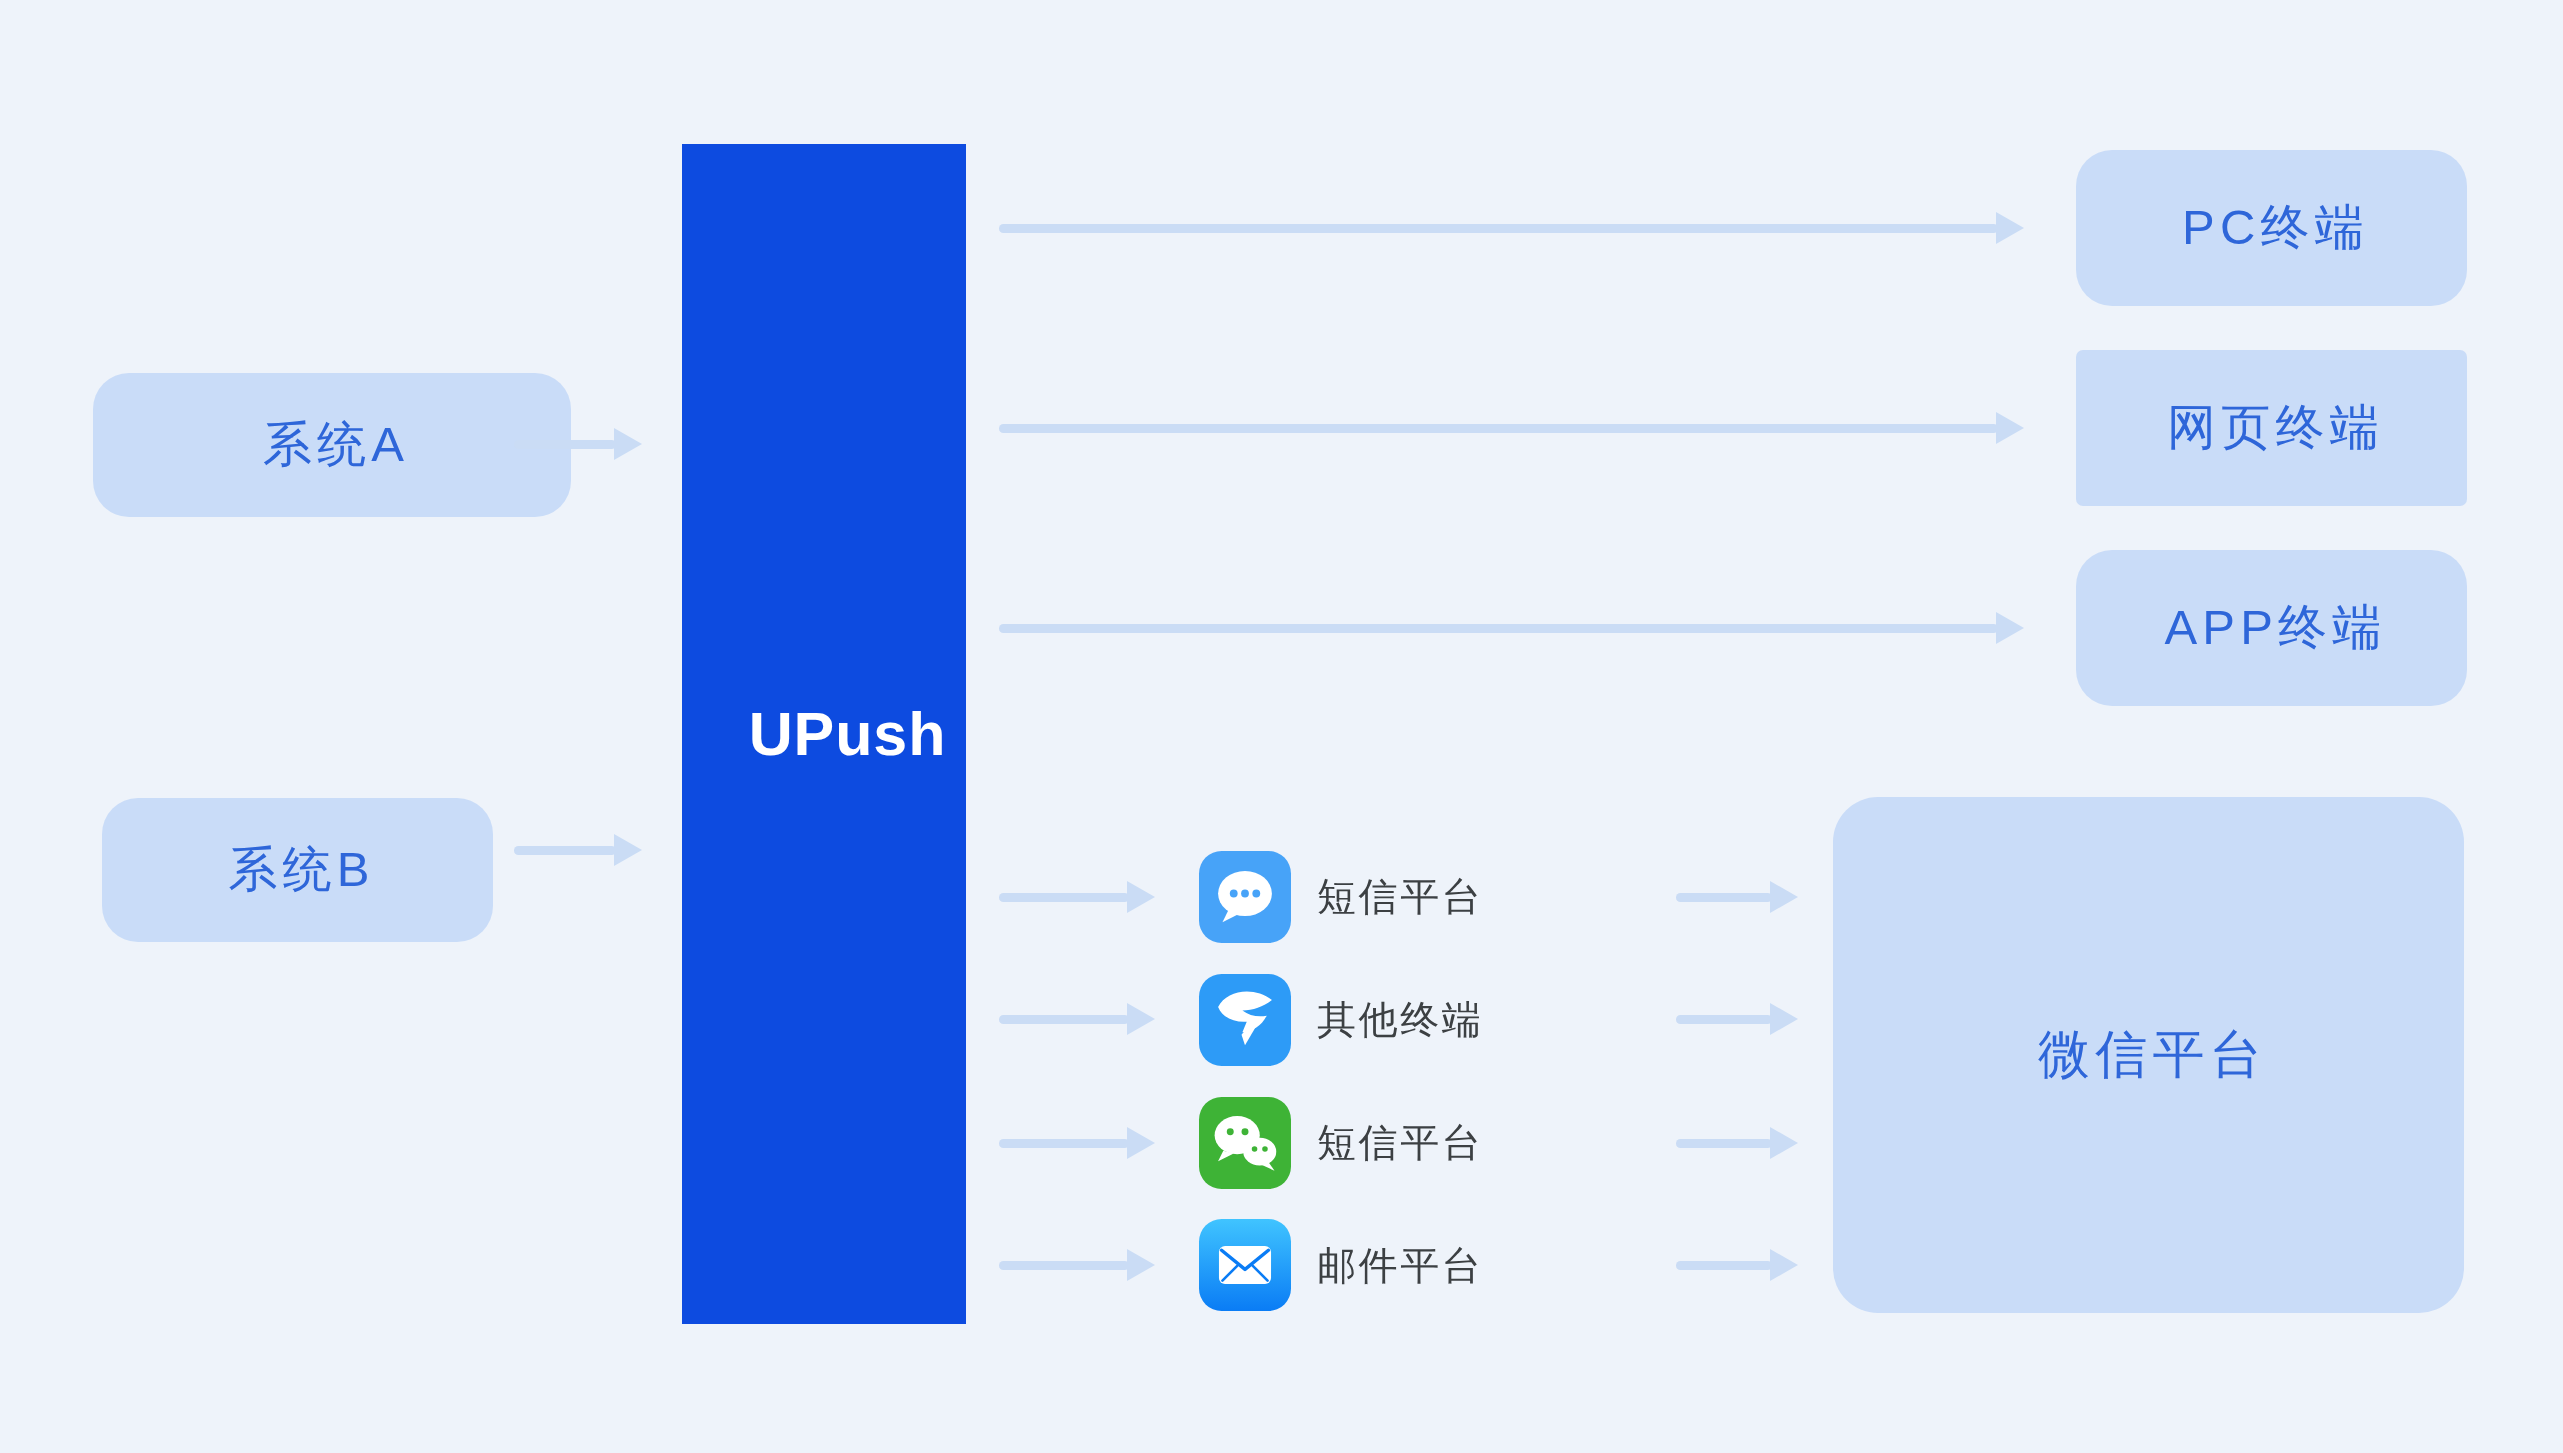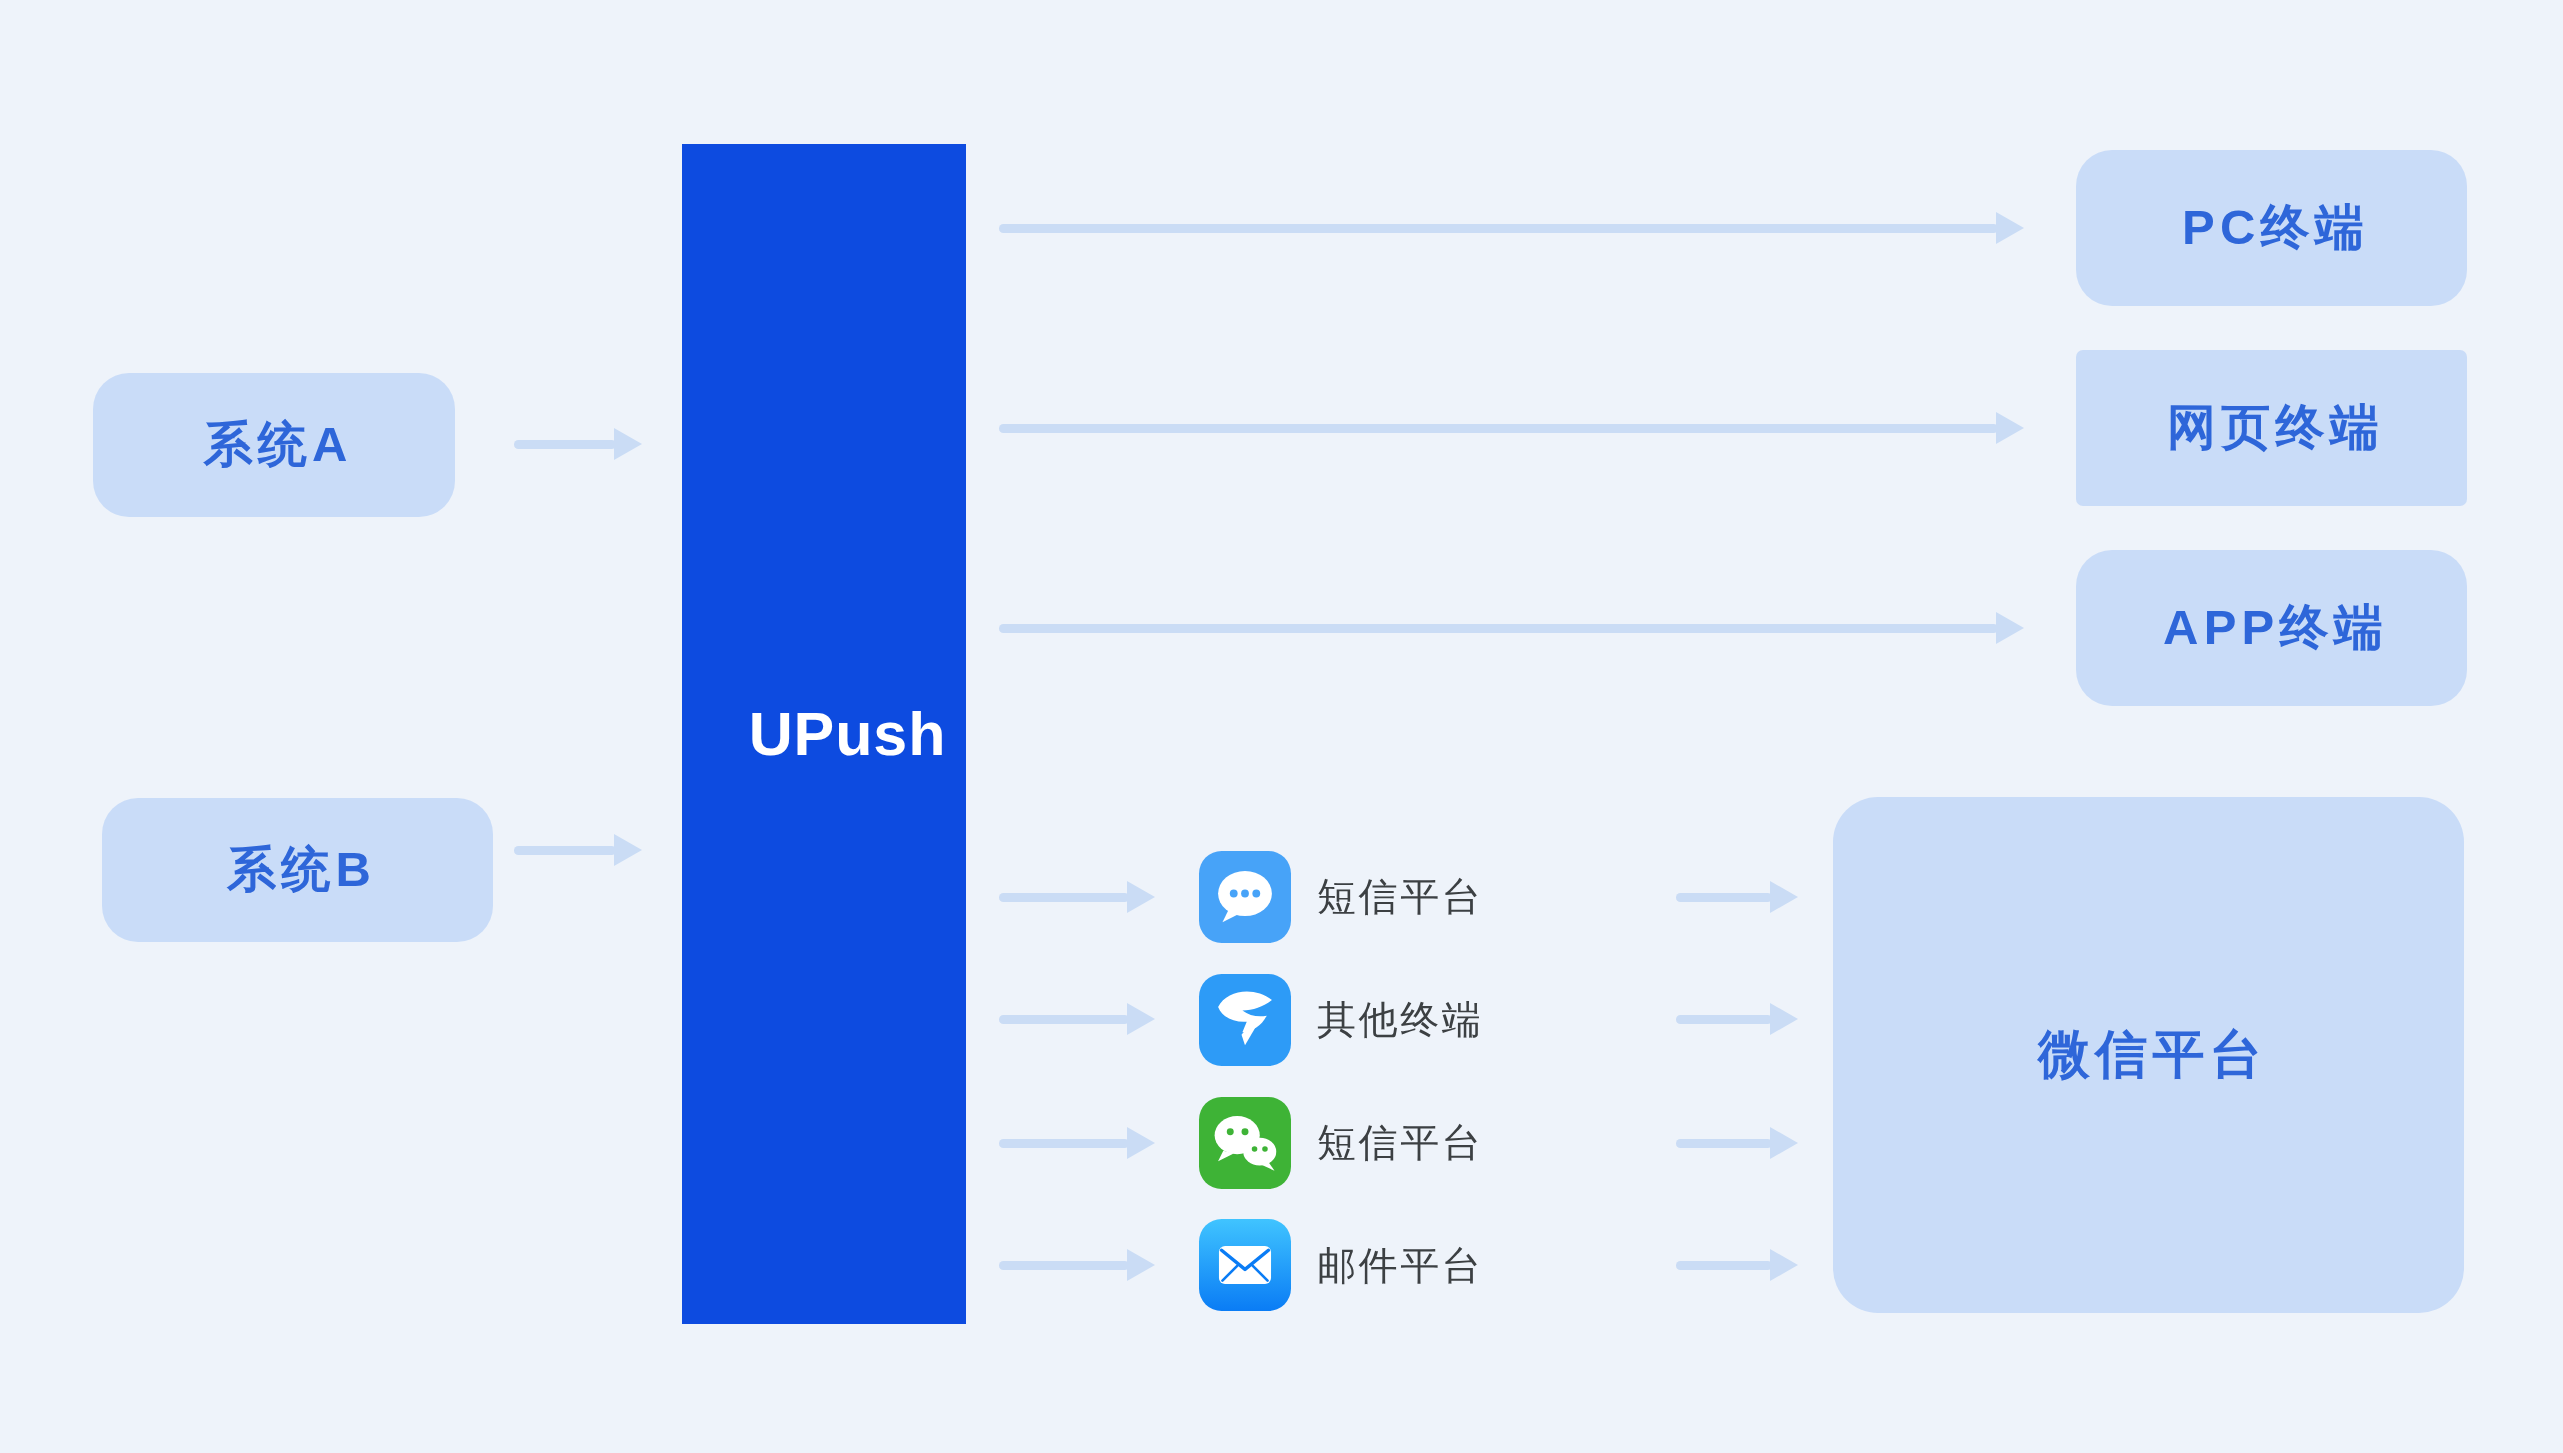--- a/index.html
+++ b/index.html
@@ -33,24 +33,24 @@
   .node{
     position:absolute;
     background:var(--node-bg);
     border-radius:36px;
     color:var(--node-text);
     display:flex;
     align-items:center;
     justify-content:center;
     font-size:49px;
     letter-spacing:5.2px;
-    font-weight:700;
+    font-weight:400;
     padding-left:8px;
   }
-  .src-a{left:93px;top:373px;width:362px;height:144px;}
+  .src-a{left:93px;top:373px;width:478px;height:144px;}
   .src-b{left:102px;top:798px;width:391px;height:144px;}
   .term-pc {left:2076px;top:150px;width:391px;height:156px;}
   .term-web{left:2076px;top:350px;width:391px;height:156px;border-radius:7px;}
   .term-app{left:2076px;top:550px;width:391px;height:156px;align-items:center;}
   .other{
     left:1833px;top:797px;width:631px;height:516px;
     border-radius:45px;font-size:52px;
   }
   
   .hub{

